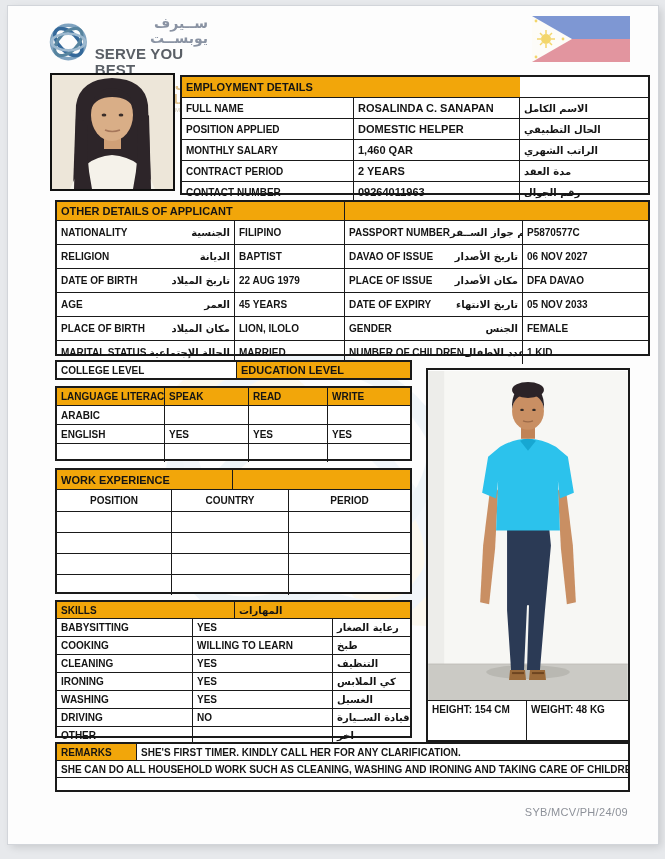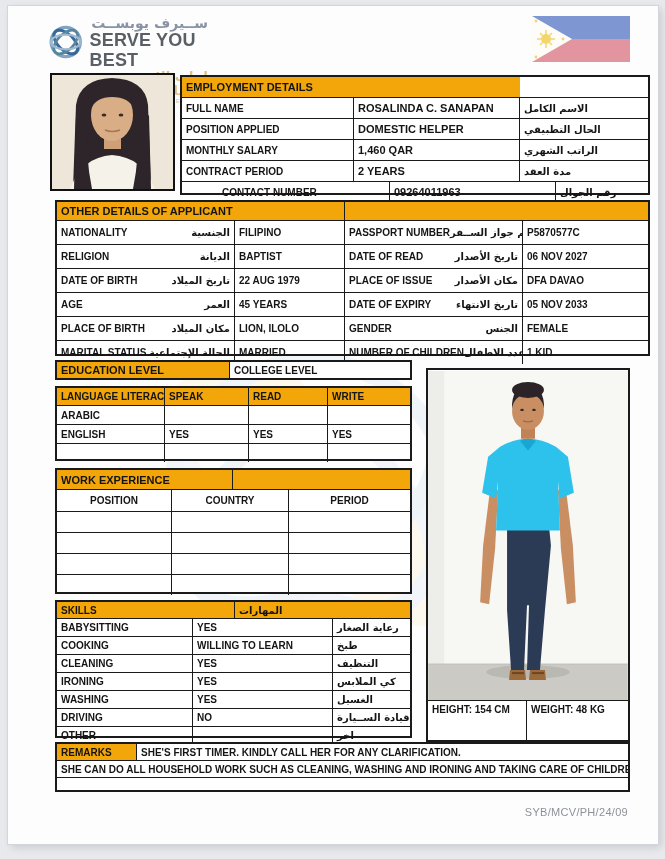--- a/index.html
+++ b/index.html
@@ -56,21 +56,21 @@
 
   <div class="abs" style="left:40px;top:8px;width:160px;height:56px;display:flex;">
     <svg width="48" height="48" viewBox="0 0 46 46" style="margin-top:4px;">
       <circle cx="23" cy="23" r="19" stroke="#7fa3c0" stroke-width="4" fill="none"></circle>
       <ellipse cx="23" cy="23" rx="19" ry="10.5" transform="rotate(45 23 23)" stroke="#35699a" stroke-width="4" fill="none"></ellipse>
       <ellipse cx="23" cy="23" rx="19" ry="10.5" transform="rotate(-45 23 23)" stroke="#57849f" stroke-width="3.5" fill="none"></ellipse>
       <ellipse cx="23" cy="23" rx="19" ry="9.5" stroke="#9db9cf" stroke-width="3" fill="none"></ellipse>
     </svg>
     <div class="logo-text" style="margin-left:6px;margin-top:2px;">
       <div class="ar" style="font-size:14px;color:#8a93a3;font-weight:bold;">ســيرف يوبســت</div>
-      <div style="font-size:18px;font-weight:bold;color:#5a5f66;letter-spacing:.2px;">SERVE YOU BEST</div>
+      <div style="font-size:15px;font-weight:bold;color:#5a5f66;letter-spacing:.2px;">SERVE YOU BEST</div>
       <div class="ar" style="font-size:13px;color:#ddc08c;font-weight:bold;">لجلب الايدي العاملة</div>
       <div style="font-size:6px;color:#d5c9b2;letter-spacing:1px;">MANPOWER RECRUITMENT</div>
     </div>
   </div>
 
   <svg class="abs" style="left:524px;top:10px;" width="98" height="46" viewBox="0 0 98 46">
     <rect width="98" height="23" fill="#7e97d3"></rect>
     <rect y="23" width="98" height="23" fill="#e2959f"></rect>
     <polygon points="0,0 40,23 0,46" fill="#fdfcf8"></polygon>
     <circle cx="14" cy="23" r="5" fill="#f3d66b"></circle>
@@ -126,21 +126,21 @@
       <div class="cell b f10" style="flex:0 0 172px;">MONTHLY SALARY</div>
       <div class="cell b f11" style="flex:0 0 166px;">1,460 QAR</div>
       <div class="cell b f10 ar arR" style="flex:1;">الراتب الشهري</div>
     </div>
     <div class="row" style="height:20px;">
       <div class="cell b f10" style="flex:0 0 172px;">CONTRACT PERIOD</div>
       <div class="cell b f11" style="flex:0 0 166px;">2 YEARS</div>
       <div class="cell b f10 ar arR" style="flex:1;">مدة العقد</div>
     </div>
     <div class="row" style="height:20px;">
-      <div class="cell b f10" style="flex:0 0 172px;margin-left:36px;">CONTACT NUMBER</div>
+      <div class="cell b f10" style="flex:0 0 172px;">CONTACT NUMBER</div>
       <div class="cell b f11" style="flex:0 0 166px;">09264011963</div>
       <div class="cell b f10 ar arR" style="flex:1;">رقم الجوال</div>
     </div>
   </div>
 
   <div class="tbl" style="left:47px;top:194px;width:595px;height:156px;">
     <div class="row" style="height:18px;">
       <div class="cell hdr f11" style="flex:0 0 288px;">OTHER DETAILS OF APPLICANT</div>
       <div class="cell hdr" style="flex:1;"></div>
     </div>
@@ -157,21 +157,21 @@
       </div>
       <div class="cell b f10" style="flex:1;">P5870577C</div>
     </div>
     <div class="row" style="height:23px;">
       <div class="cell b f10 split" style="flex:0 0 178px;">
         <span>RELIGION</span>
         <span class="ar">الديانة</span>
       </div>
       <div class="cell b f10" style="flex:0 0 110px;">BAPTIST</div>
       <div class="cell b f10 split" style="flex:0 0 178px;">
-        <span>DATE OF READ</span>
+        <span>DAVAO OF ISSUE</span>
         <span class="ar">تاريخ الأصدار</span>
       </div>
       <div class="cell b f10" style="flex:1;">06 NOV 2027</div>
     </div>
     <div class="row" style="height:23px;">
       <div class="cell b f10 split" style="flex:0 0 178px;">
         <span>DATE OF BIRTH</span>
         <span class="ar">تاريخ الميلاد</span>
       </div>
       <div class="cell b f10" style="flex:0 0 110px;">22 AUG 1979</div>
@@ -214,22 +214,22 @@
       <div class="cell b f10 split" style="flex:0 0 178px;">
         <span>NUMBER OF CHILDREN</span>
         <span class="ar">عدد الاطفال</span>
       </div>
       <div class="cell b f10" style="flex:1;">1 KID</div>
     </div>
   </div>
 
   <div class="tbl" style="left:47px;top:354px;width:357px;height:20px;">
     <div class="row" style="height:16px;">
+      <div class="cell b f10" style="flex:1;">COLLEGE LEVEL</div>
       <div class="cell hdr f11" style="flex:0 0 173px;">EDUCATION LEVEL</div>
-      <div class="cell b f10" style="flex:1;">COLLEGE LEVEL</div>
     </div>
   </div>
 
   <div class="tbl" style="left:47px;top:380px;width:357px;height:75px;">
     <div class="row" style="height:17px;">
       <div class="cell hdr f10" style="flex:0 0 108px;">LANGUAGE LITERACY</div>
       <div class="cell hdr f10" style="flex:0 0 84px;">SPEAK</div>
       <div class="cell hdr f10" style="flex:0 0 79px;">READ</div>
       <div class="cell hdr f10" style="flex:1;">WRITE</div>
     </div>

